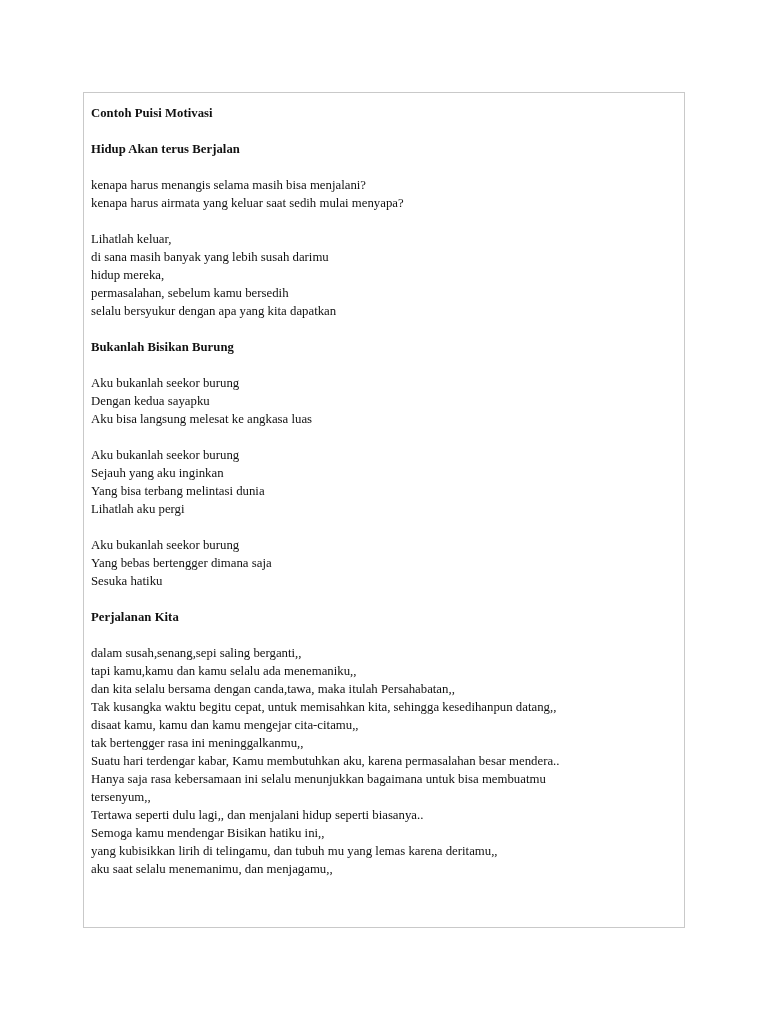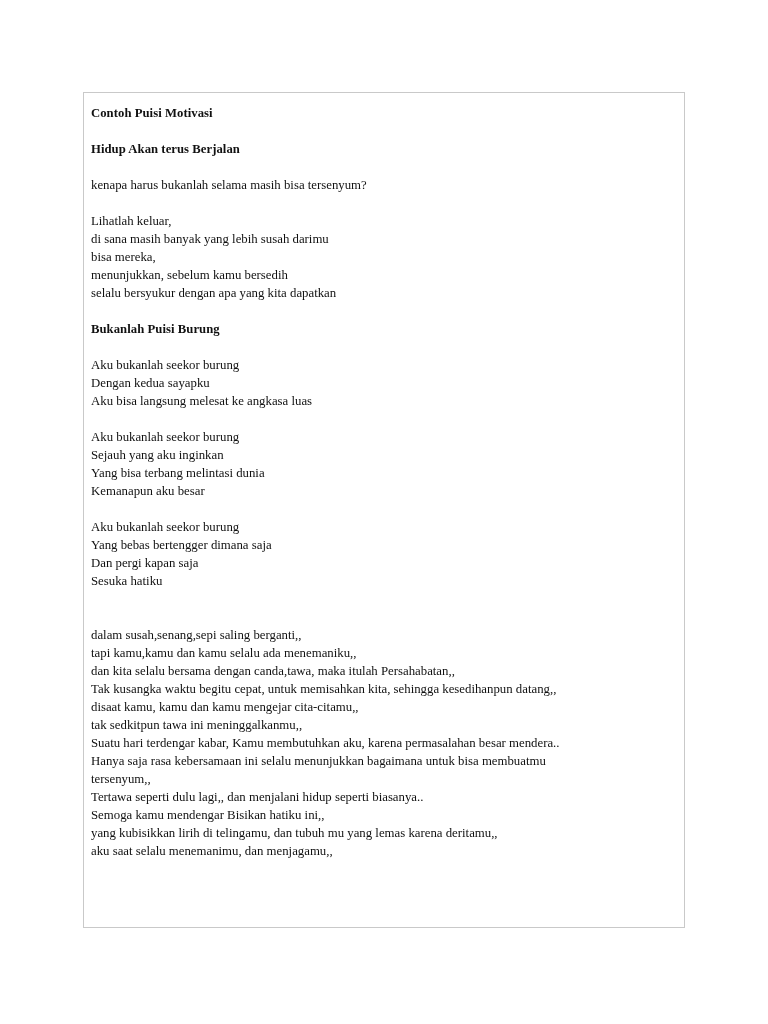--- a/index.html
+++ b/index.html
@@ -66,61 +66,62 @@
 <body style="color: rgb(17, 17, 17); background: rgb(255, 255, 255);">
 
 <div class="page">
   <div class="doc-frame" style="border-color: rgb(201, 201, 201);">
     <div class="doc-body">
         <div class="block heading">Contoh Puisi Motivasi</div>
         <div class="gap-after-heading"></div>
         <div class="block heading">Hidup Akan terus Berjalan</div>
         <div class="gap-after-heading"></div>
         <div class="block stanza">
-          <span class="line">kenapa harus bukanlah selama masih bisa tersenyum?</span>
+          <span class="line">kenapa harus menangis selama masih bisa menjalani?</span>
+          <span class="line">kenapa harus airmata yang keluar saat sedih mulai menyapa?</span>
         </div>
         <div class="gap-after-stanza"></div>
         <div class="block stanza">
           <span class="line">Lihatlah keluar,</span>
           <span class="line">di sana masih banyak yang lebih susah darimu</span>
-          <span class="line">bisa mereka,</span>
-          <span class="line">menunjukkan, sebelum kamu bersedih</span>
+          <span class="line">hidup mereka,</span>
+          <span class="line">permasalahan, sebelum kamu bersedih</span>
           <span class="line">selalu bersyukur dengan apa yang kita dapatkan</span>
         </div>
         <div class="gap-after-stanza"></div>
-        <div class="block heading">Bukanlah Puisi Burung</div>
+        <div class="block heading">Bukanlah Bisikan Burung</div>
         <div class="gap-after-heading"></div>
         <div class="block stanza">
           <span class="line">Aku bukanlah seekor burung</span>
           <span class="line">Dengan kedua sayapku</span>
           <span class="line">Aku bisa langsung melesat ke angkasa luas</span>
         </div>
         <div class="gap-after-stanza"></div>
         <div class="block stanza">
           <span class="line">Aku bukanlah seekor burung</span>
           <span class="line">Sejauh yang aku inginkan</span>
           <span class="line">Yang bisa terbang melintasi dunia</span>
-          <span class="line">Kemanapun aku besar</span>
+          <span class="line">Lihatlah aku pergi</span>
         </div>
         <div class="gap-after-stanza"></div>
         <div class="block stanza">
           <span class="line">Aku bukanlah seekor burung</span>
           <span class="line">Yang bebas bertengger dimana saja</span>
-          <span class="line">Dan pergi kapan saja</span>
           <span class="line">Sesuka hatiku</span>
         </div>
         <div class="gap-after-stanza"></div>
+        <div class="block heading">Perjalanan Kita</div>
         <div class="gap-after-heading"></div>
         <div class="block stanza">
           <span class="line">dalam susah,senang,sepi saling berganti,,</span>
           <span class="line">tapi kamu,kamu dan kamu selalu ada menemaniku,,</span>
           <span class="line">dan kita selalu bersama dengan canda,tawa, maka itulah Persahabatan,,</span>
           <span class="line">Tak kusangka waktu begitu cepat, untuk memisahkan kita, sehingga kesedihanpun datang,,</span>
           <span class="line">disaat kamu, kamu dan kamu mengejar cita-citamu,,</span>
-          <span class="line">tak sedkitpun tawa ini meninggalkanmu,,</span>
+          <span class="line">tak bertengger rasa ini meninggalkanmu,,</span>
           <span class="line">Suatu hari terdengar kabar, Kamu membutuhkan aku, karena permasalahan besar mendera..</span>
           <span class="line">Hanya saja rasa kebersamaan ini selalu menunjukkan bagaimana untuk bisa membuatmu</span>
           <span class="line">tersenyum,,</span>
           <span class="line">Tertawa seperti dulu lagi,, dan menjalani hidup seperti biasanya..</span>
           <span class="line">Semoga kamu mendengar Bisikan hatiku ini,,</span>
           <span class="line">yang kubisikkan lirih di telingamu, dan tubuh mu yang lemas karena deritamu,,</span>
           <span class="line">aku saat selalu menemanimu, dan menjagamu,,</span>
         </div>
       </div>
   </div>

